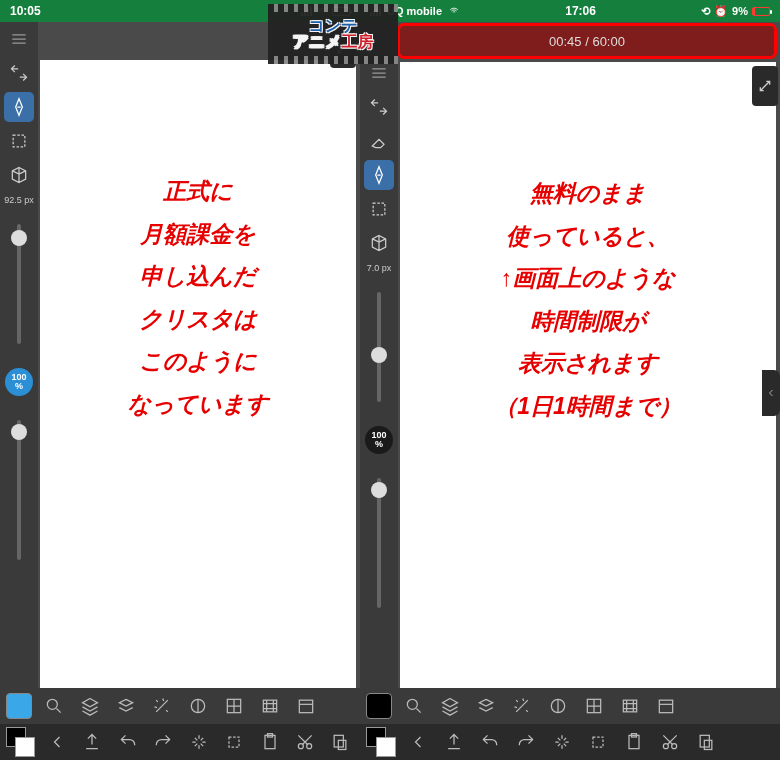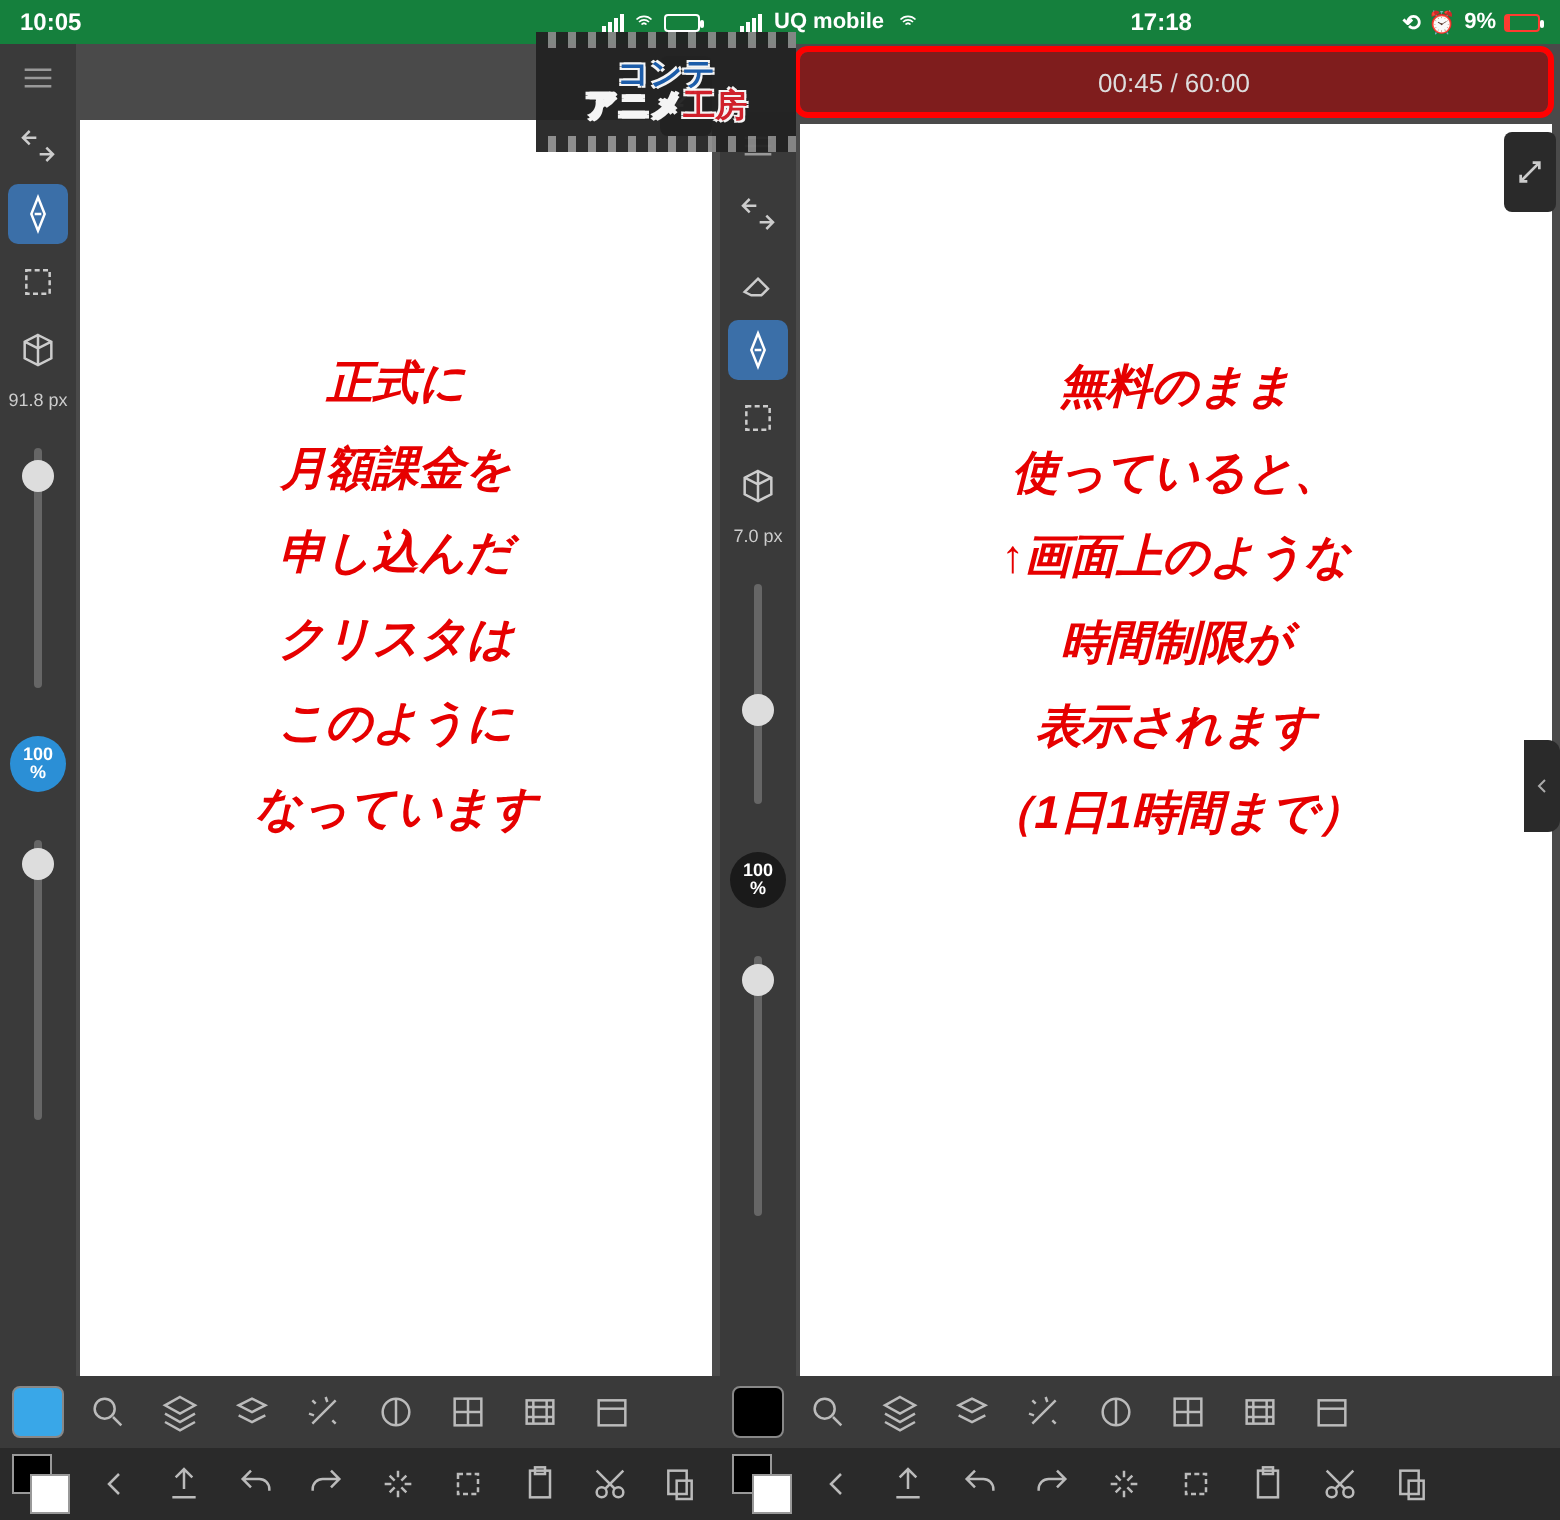--- a/index.html
+++ b/index.html
@@ -150,21 +150,21 @@
   .swatch {
     width:26px; height:26px; border-radius:4px; border:1.5px solid #888;
   }
   .swatch-pair { position:relative; width:30px; height:30px; }
   .swatch-pair .a{ position:absolute; top:0; left:0; width:20px; height:20px; border:1px solid #999;}
   .swatch-pair .b{ position:absolute; bottom:0; right:0; width:20px; height:20px; background:#fff; border:1px solid #999;}
 
   
   .overlay-logo {
     position:absolute;
-    top:16px; left:268px;
+    top:4px; left:268px;
     width:130px; height:60px;
     z-index:50;
     pointer-events:none;
     opacity:0.95;
   }
   .logo-film { position:absolute; inset:0; background:#222; }
   .logo-film::before,.logo-film::after{
     content:''; position:absolute; left:0; right:0; height:8px;
     background: repeating-linear-gradient(90deg,#222 0 6px,#888 6px 10px);
   }
@@ -217,21 +217,21 @@
       <div class="tool">
           <svg viewBox="0 0 24 24">
             <rect x="5" y="5" width="14" height="14" stroke-dasharray="3 2"></rect>
           </svg>
         </div>
       <div class="tool">
           <svg viewBox="0 0 24 24">
             <path d="M12 3l8 4v10l-8 4-8-4V7z M12 3v18M4 7l8 4 8-4"></path>
           </svg>
         </div>
-      <div class="px-label">91.8
+      <div class="px-label">92.5
 px</div>
       <div class="slider-track" style="height:120px">
         <div class="slider-thumb" style="top:6px"></div>
       </div>
       <div class="badge-circle badge-blue">
           <span style="white-space:pre-line;text-align:center">100
 %</span>
         </div>
       <div class="slider-track" style="height:140px">
         <div class="slider-thumb" style="top:4px"></div>
@@ -368,21 +368,21 @@
           <b></b>
           <b></b>
           <b></b>
           <b></b>
         </span>
       <span>UQ mobile</span>
       <svg class="wifi" viewBox="0 0 24 24">
           <path d="M3 9c5-5 13-5 18 0M6 12c3.5-3.5 8.5-3.5 12 0M9 15c1.8-1.8 4.2-1.8 6 0M12 18h0" stroke="#fff" fill="none" stroke-width="2"></path>
         </svg>
     </span>
-    <span>17:18</span>
+    <span>17:06</span>
     <span class="status-right">
       <span>⟲</span>
       <span>⏰</span>
       <span>9%</span>
       <span class="batt batt-red"></span>
     </span>
   </div>
 
   <div class="timerbar highlight">
     <span>00:45 / 60:00</span>

